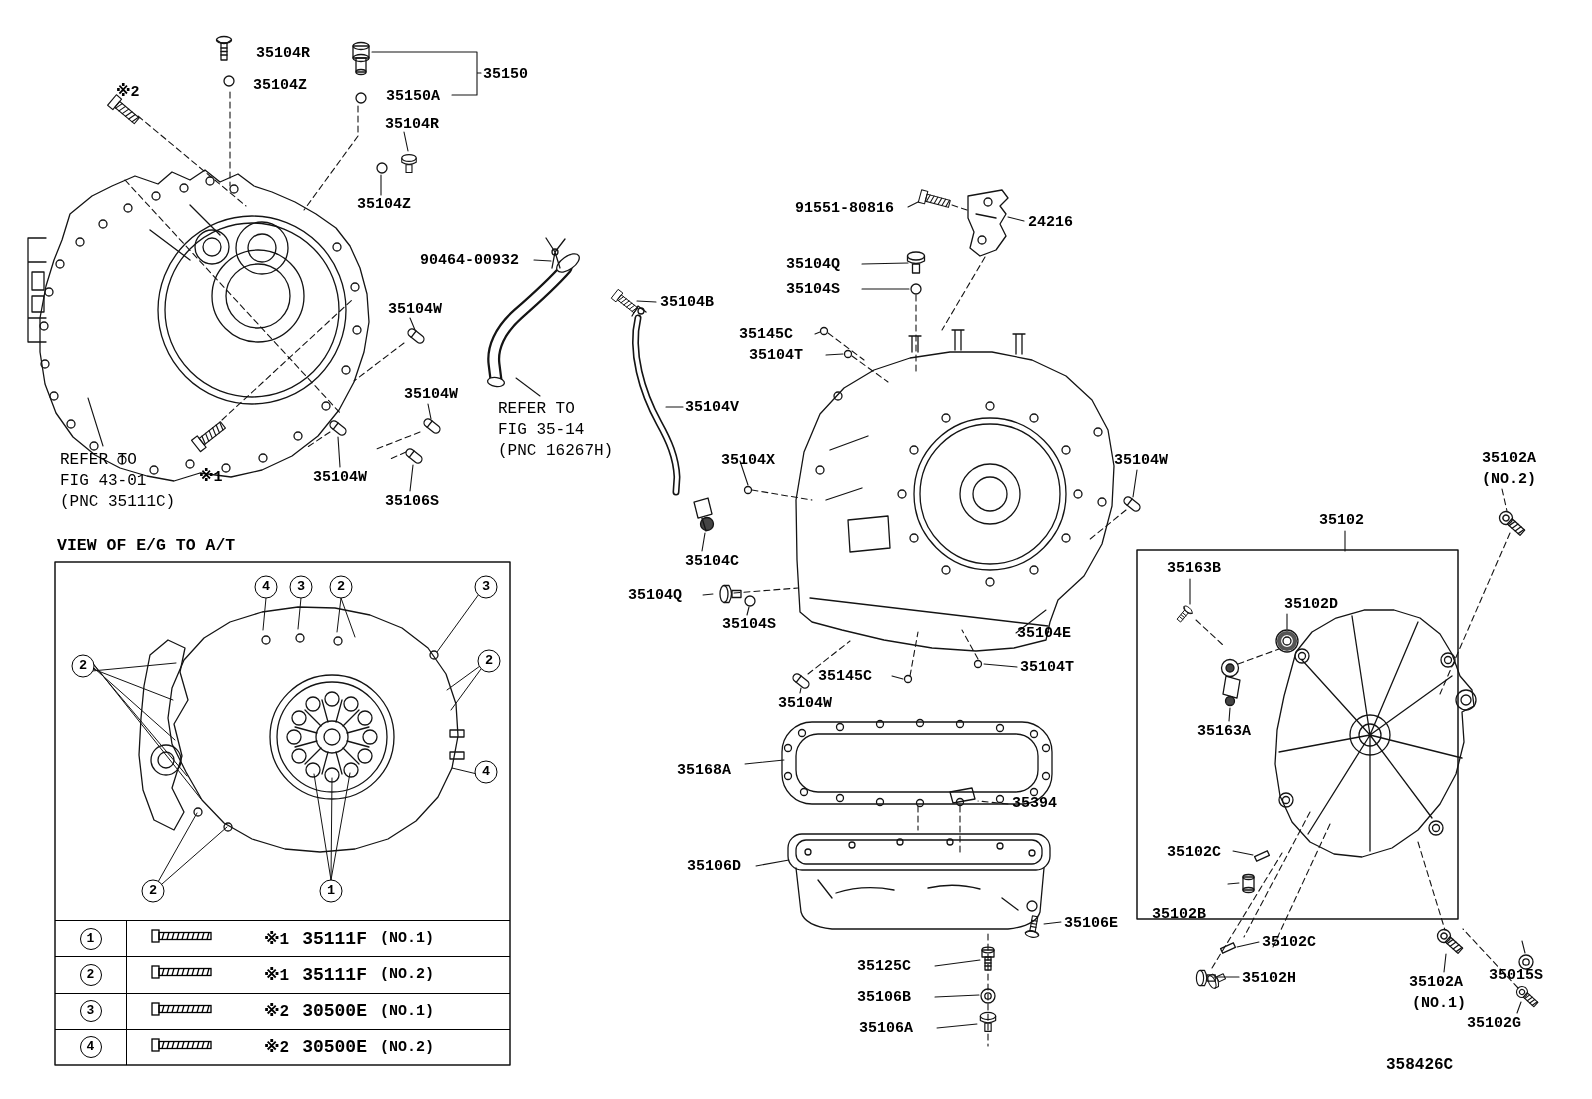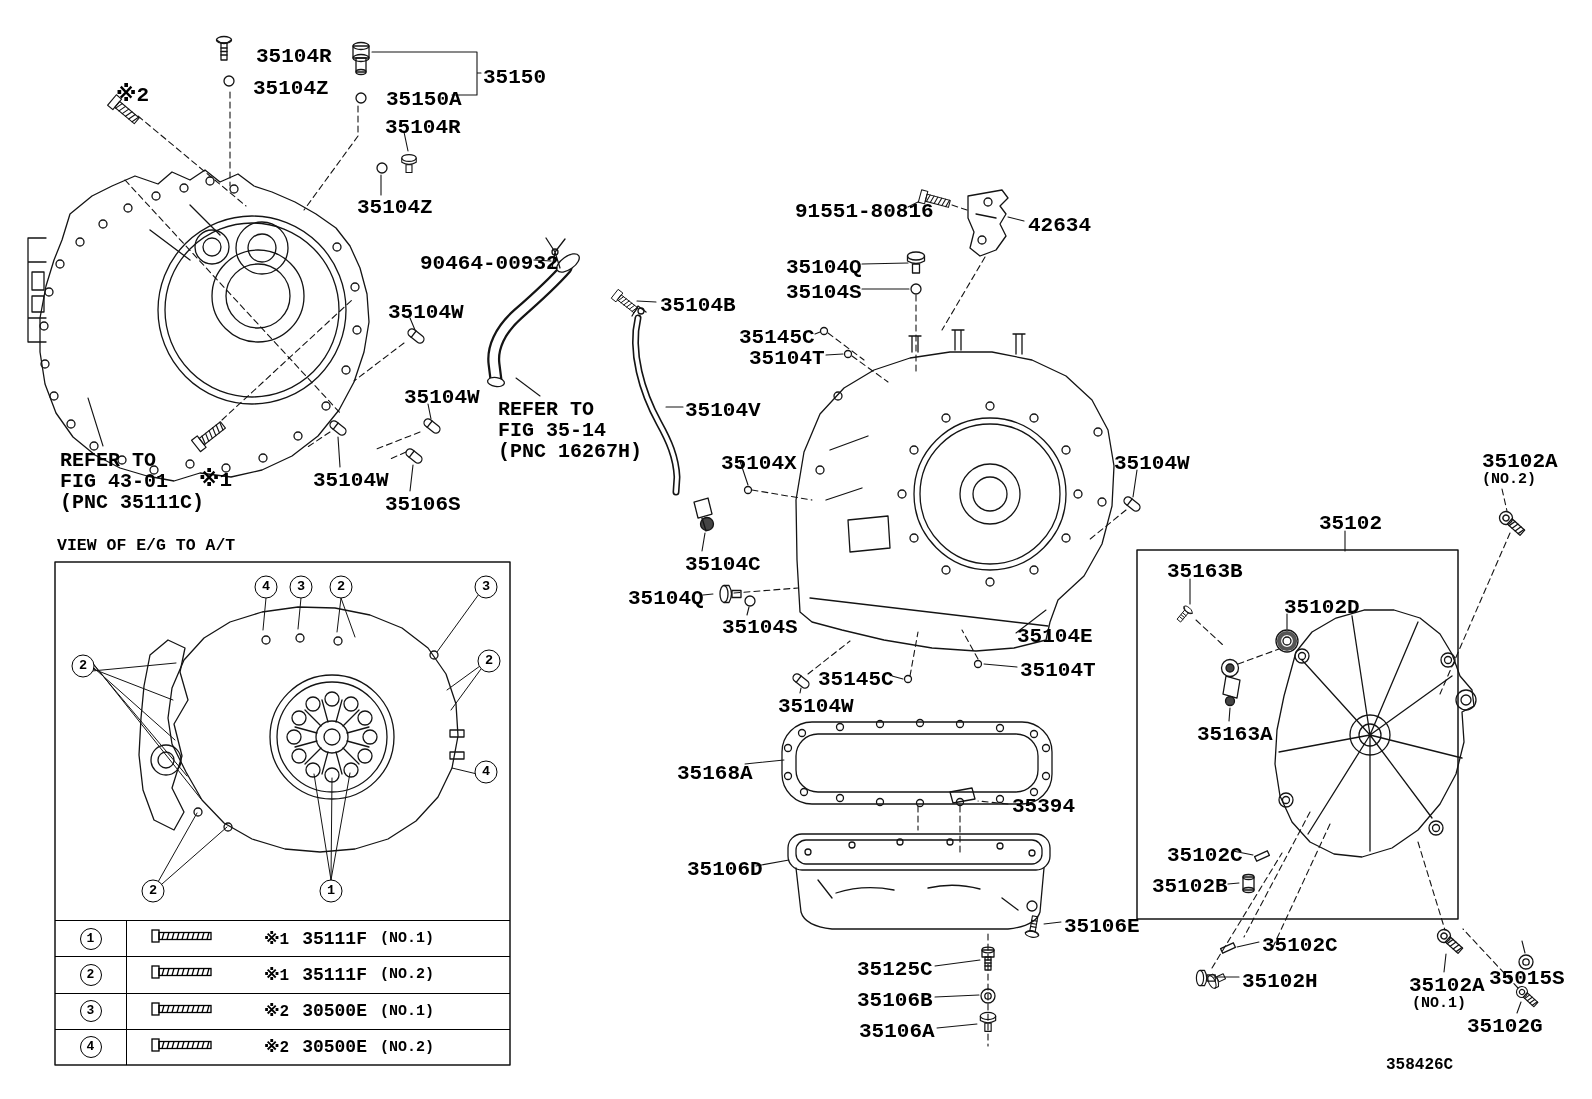--- a/index.html
+++ b/index.html
@@ -1,22 +1,22 @@
 <!DOCTYPE html>
 <html><head>
 <meta charset="utf-8">
 <style>
   *{margin:0;padding:0;box-sizing:border-box}
   html,body{width:1592px;height:1099px}
   body{position:relative;background:#fff;font-family:"Liberation Mono","DejaVu Sans Mono","DejaVu Sans",monospace;color:#000;overflow:hidden}
   #stage{position:absolute;left:0;top:0;width:1592px;height:1099px;background:#fff}
   svg.art{position:absolute;left:0;top:0}
   #label-layer{position:absolute;left:0;top:0;width:100%;height:100%}
-  .part-label{position:absolute;font-weight:700;font-size:21px;line-height:1.15;white-space:nowrap}
-  .note-block{position:absolute;font-weight:700;font-size:20px;line-height:21px;white-space:nowrap}
+  .part-label{position:absolute;font-weight:700;font-size:15px;line-height:1.15;white-space:nowrap}
+  .note-block{position:absolute;font-weight:400;font-size:16px;line-height:21px;white-space:nowrap}
   .callout{position:absolute;width:23px;height:23px;border:1.6px solid #000;border-radius:50%;
            text-align:center;line-height:20px;font-size:13.5px;font-weight:700;background:#fff;
            transform:translate(-50%,-50%)}
   .inset-title{position:absolute;left:57px;top:536px;font-size:16.5px;font-weight:700}
   .footer-code{position:absolute;left:1386px;top:1056px;font-size:16px;font-weight:700}
   #bolt-table{position:absolute;left:55px;top:920px;width:455px;height:145px}
   .btrow{height:36.25px;border-top:1.5px solid #000;display:flex;align-items:stretch}
   .btrow .c1{width:72px;border-right:1.5px solid #000;display:flex;align-items:center;justify-content:center}
   .btrow .c2{flex:1;display:flex;align-items:center;gap:13px;padding-left:24px}
   .btrow .ref{font-size:16px;font-weight:700;margin-left:36px}
@@ -426,21 +426,21 @@
       <div class="part-label" style="left: 116px; top: 84px;">※2</div>
       <div class="part-label" style="left: 199px; top: 469px;">※1</div>
       <div class="part-label" style="left: 420px; top: 252px;">90464-00932</div>
       <div class="part-label" style="left: 388px; top: 301px;">35104W</div>
       <div class="part-label" style="left: 404px; top: 386px;">35104W</div>
       <div class="part-label" style="left: 313px; top: 469px;">35104W</div>
       <div class="part-label" style="left: 385px; top: 493px;">35106S</div>
       <div class="part-label" style="left: 660px; top: 294px;">35104B</div>
       <div class="part-label" style="left: 685px; top: 399px;">35104V</div>
       <div class="part-label" style="left: 795px; top: 200px;">91551-80816</div>
-      <div class="part-label" style="left: 1028px; top: 214px;">42634</div>
+      <div class="part-label" style="left: 1028px; top: 214px;">24216</div>
       <div class="part-label" style="left: 786px; top: 256px;">35104Q</div>
       <div class="part-label" style="left: 786px; top: 281px;">35104S</div>
       <div class="part-label" style="left: 739px; top: 326px;">35145C</div>
       <div class="part-label" style="left: 749px; top: 347px;">35104T</div>
       <div class="part-label" style="left: 721px; top: 452px;">35104X</div>
       <div class="part-label" style="left: 1114px; top: 452px;">35104W</div>
       <div class="part-label" style="left: 685px; top: 553px;">35104C</div>
       <div class="part-label" style="left: 628px; top: 587px;">35104Q</div>
       <div class="part-label" style="left: 722px; top: 616px;">35104S</div>
       <div class="part-label" style="left: 1017px; top: 625px;">35104E</div>
@@ -454,21 +454,21 @@
       <div class="part-label" style="left: 857px; top: 958px;">35125C</div>
       <div class="part-label" style="left: 857px; top: 989px;">35106B</div>
       <div class="part-label" style="left: 859px; top: 1020px;">35106A</div>
       <div class="part-label" style="left: 1482px; top: 450px;">35102A</div>
       <div class="part-label" style="left: 1482px; top: 471px; font-size: 15px;">(NO.2)</div>
       <div class="part-label" style="left: 1319px; top: 512px;">35102</div>
       <div class="part-label" style="left: 1167px; top: 560px;">35163B</div>
       <div class="part-label" style="left: 1284px; top: 596px; text-align: right;">35102D</div>
       <div class="part-label" style="left: 1197px; top: 723px;">35163A</div>
       <div class="part-label" style="left: 1167px; top: 844px;">35102C</div>
-      <div class="part-label" style="left: 1152px; top: 875px;">35102B</div>
+      <div class="part-label" style="left: 1152px; top: 906px;">35102B</div>
       <div class="part-label" style="left: 1262px; top: 934px;">35102C</div>
       <div class="part-label" style="left: 1242px; top: 970px;">35102H</div>
       <div class="part-label" style="left: 1409px; top: 974px;">35102A</div>
       <div class="part-label" style="left: 1412px; top: 995px; font-size: 15px;">(NO.1)</div>
       <div class="part-label" style="left: 1489px; top: 923px; margin-top: 44px;">35015S</div>
       <div class="part-label" style="left: 1467px; top: 1015px;">35102G</div>
       <div class="note-block" style="left: 60px; top: 450px;">
         <div>REFER TO</div>
         <div>FIG 43-01</div>
         <div>(PNC 35111C)</div>

